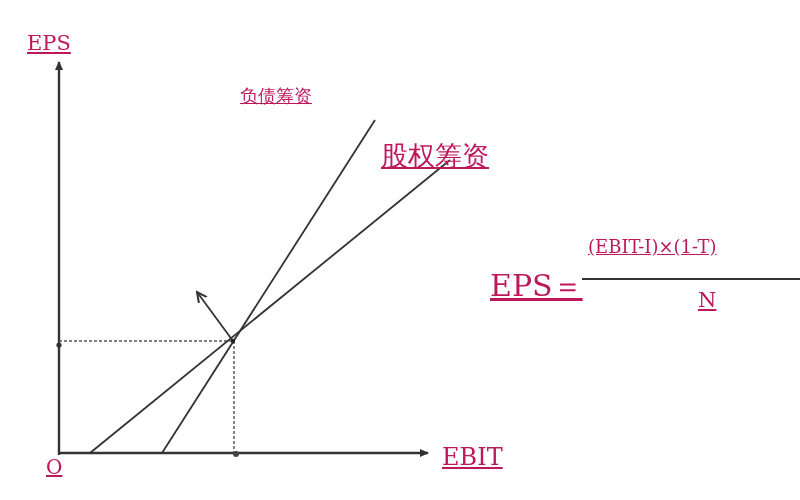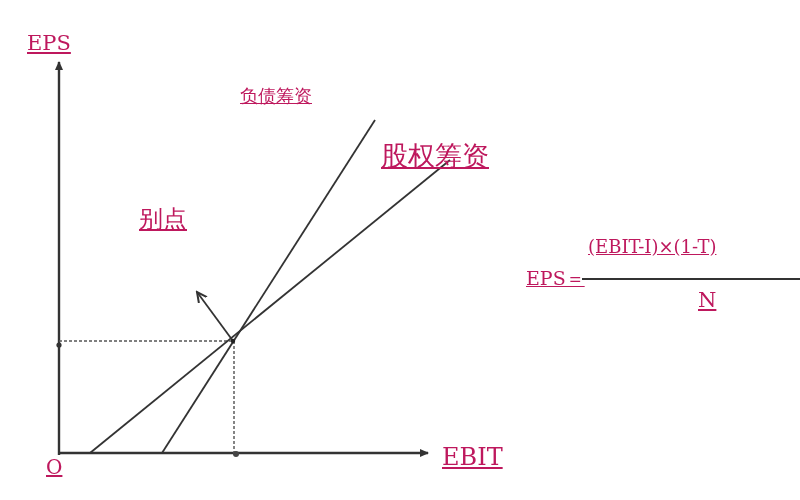--- a/index.html
+++ b/index.html
@@ -44,22 +44,21 @@
     }
     #indiff-label .line2 { display: block; padding-left: 22px; }
     #formula {
       position: absolute;
       left: 490px;
       top: 236px;
       height: 90px;
     }
     #formula-lhs {
       position: absolute; left: 0; top: 30px;
-      font-size: 19px;
-      margin-left: 36px;
+      font-size: 30px;
     }
     #formula-numerator {
       position: absolute; left: 98px; top: 0;
       font-size: 18px;
     }
     #formula-bar {
       position: absolute; left: 92px; top: 42px;
       width: 230px; height: 2px; background: #333333;
     }
     #formula-denominator {
@@ -100,21 +99,20 @@
 </svg>
 
 <div id="y-axis-label" class="lbl serif">EPS</div>
 <div id="x-axis-label" class="lbl serif">EBIT</div>
 <div id="origin-label" class="lbl serif">O</div>
 
 <div id="debt-label" class="lbl cjk">负债筹资</div>
 <div id="equity-label" class="lbl cjk">股权筹资</div>
 
 <div id="indiff-label" class="lbl">
-  <span class="line2 cjk">别点</span>
 </div>
 
 <div id="formula">
   <span id="formula-lhs" class="lbl serif">EPS＝</span>
   <span id="formula-numerator" class="lbl serif">(EBIT-I)×(1-T)</span>
   <span id="formula-bar"></span>
   <span id="formula-denominator" class="lbl serif">N</span>
 </div>
 
 </body></html>

